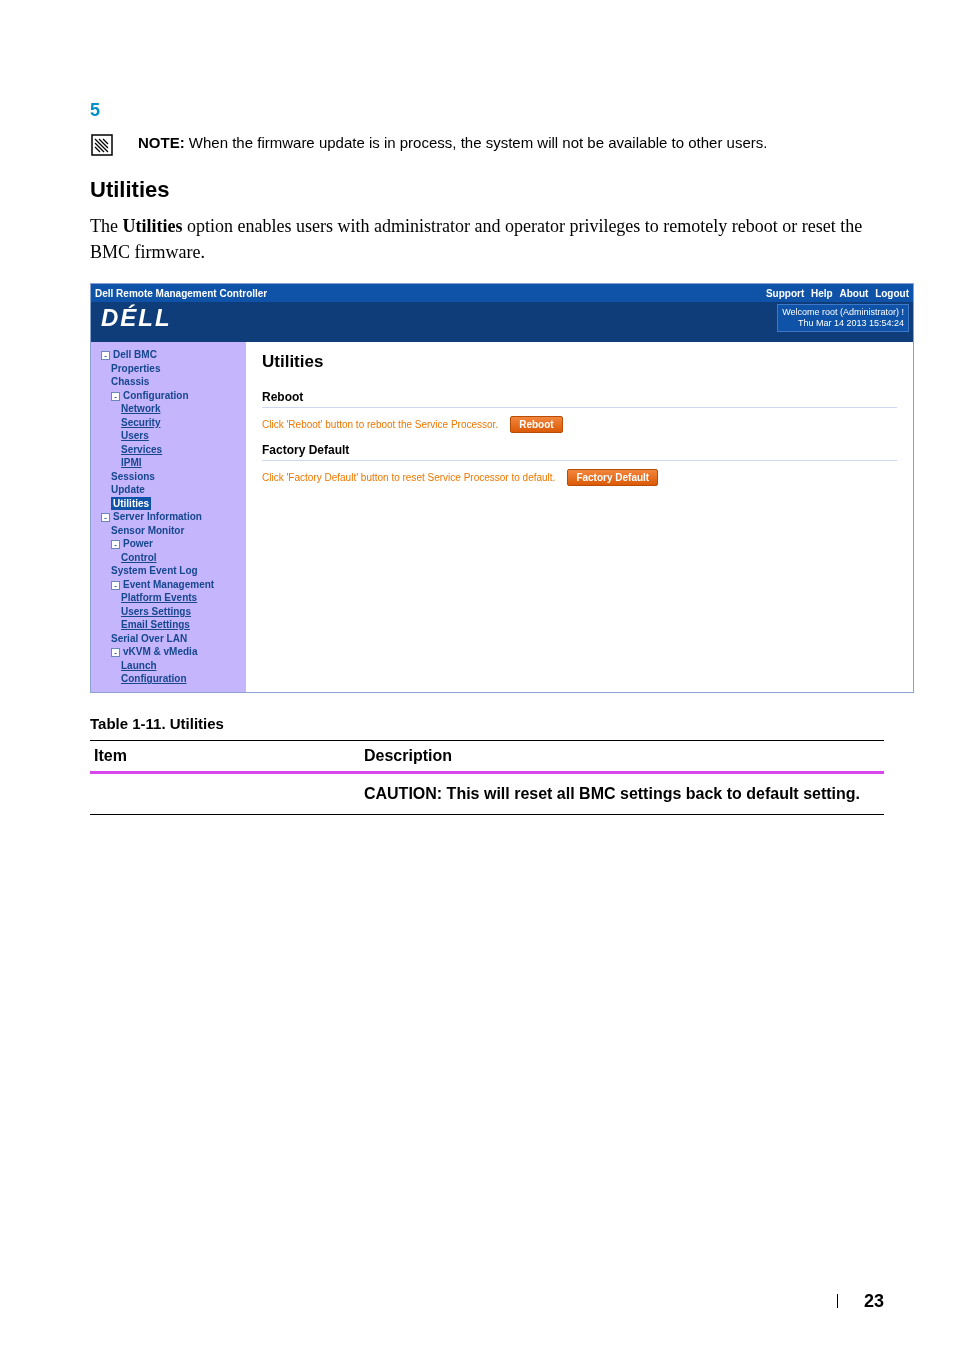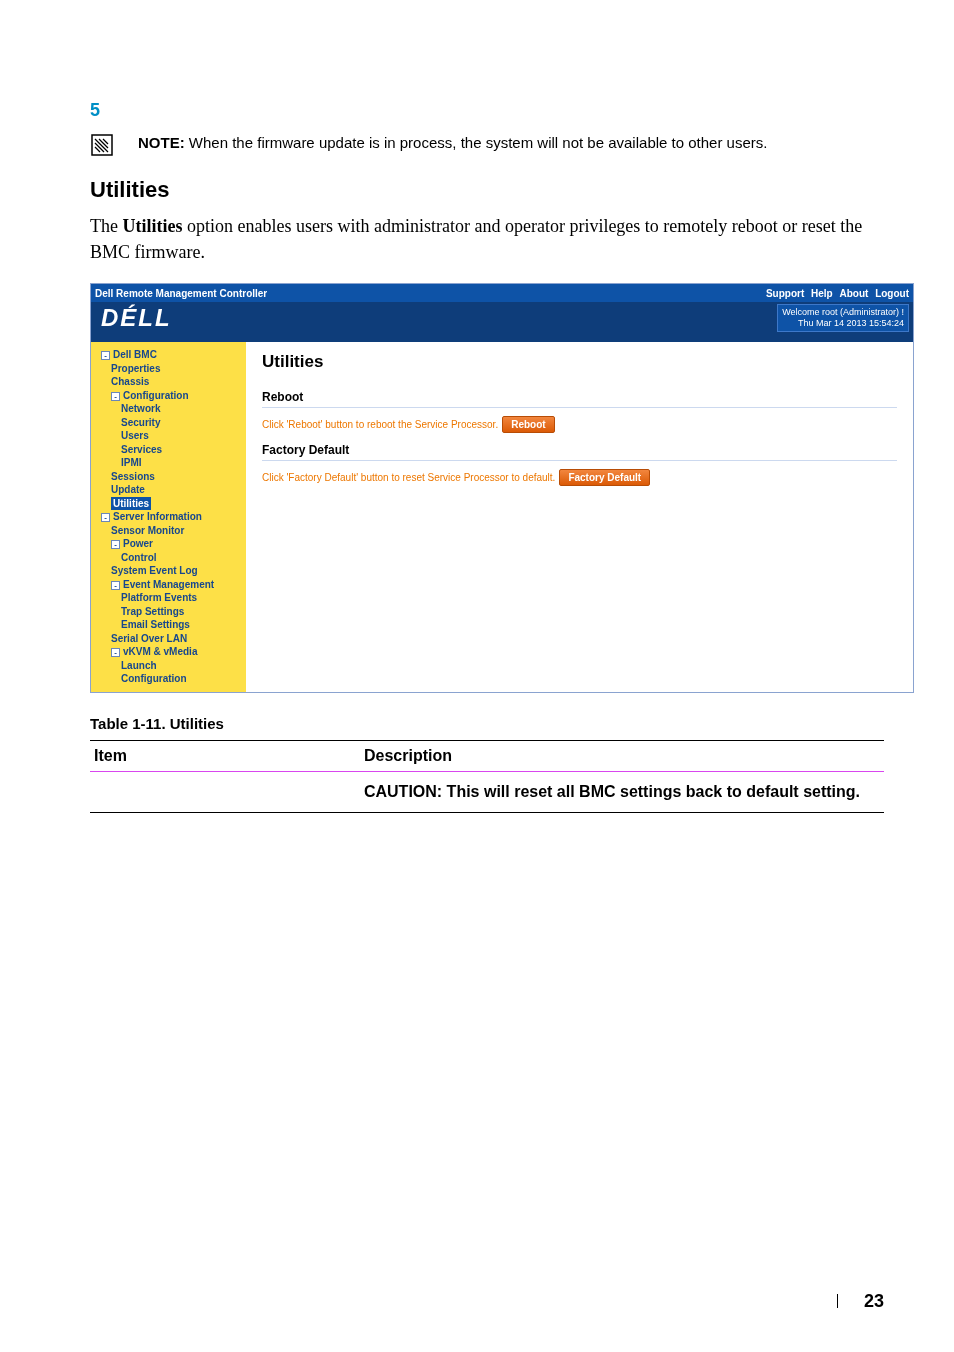--- a/index.html
+++ b/index.html
@@ -62,51 +62,51 @@
     border: 1px solid #3d78c9;
     color: #fff;
     font-size: 9px;
     padding: 2px 4px;
     line-height: 1.2;
     text-align: right;
   }
   .shot-body { display: flex; background: #fff; min-height: 230px; }
   .shot-nav {
     width: 155px;
-    background: #fde047;
+    background: #c4b5fd;
     padding: 6px 4px;
     font-size: 10px;
     font-weight: bold;
     color: #17478e;
     line-height: 1.35;
   }
   .shot-nav .l0 { padding-left: 6px; }
   .shot-nav .l1 { padding-left: 16px; }
-  .shot-nav .l2 { padding-left: 26px; }
+  .shot-nav .l2 { padding-left: 26px; text-decoration: underline; }
   .shot-nav .sel { background: #0e53a7; color: #fff; display: inline-block; padding: 0 2px; }
   .shot-nav .tbox { display:inline-block; width:9px; height:9px; border:1px solid #6a87b8; background:#fff; font-size:8px; line-height:7px; text-align:center; margin-right:3px; color:#17478e;}
   .shot-main { flex: 1; padding: 10px 16px; color: #17478e; }
   .shot-main h2 { font-size: 17px; font-weight: bold; margin-bottom: 18px; color: #000; }
   .shot-main .sect { font-size: 12px; font-weight: bold; margin: 10px 0 8px 0; color: #000; border-bottom:1px solid #ccd9ef; padding-bottom:3px;}
-  .shot-main .row { display: flex; align-items: center; gap: 4px; margin-bottom: 10px; }
+  .shot-main .row { display: flex; align-items: center; gap: 12px; margin-bottom: 10px; }
   .shot-main .txt { font-size: 10px; color: #ed7700; font-weight: normal; }
   .dell-btn {
     background: linear-gradient(#f2863e, #db5a06);
     color: #fff;
     border: 1px solid #b84c05;
     font-size: 10px;
     padding: 2px 8px;
     font-weight: bold;
     border-radius: 2px;
   }
 
   
   .tbl-cap { font-family: Arial, Helvetica, sans-serif; font-weight: bold; font-size: 15px; margin-bottom: 8px; }
   table.data { width: 100%; border-collapse: collapse; }
-  table.data th { font-family: Arial, Helvetica, sans-serif; font-weight: bold; font-size: 16px; text-align: left; border-top: 1px solid #000; border-bottom: 1px solid #d946ef; padding: 6px 4px; }
+  table.data th { font-family: Arial, Helvetica, sans-serif; font-weight: bold; font-size: 16px; text-align: left; border-top: 1px solid #000; border-bottom: 3px solid #d946ef; padding: 6px 4px; }
   table.data td { font-size: 17px; line-height: 1.45; padding: 8px 4px; border-bottom: 1px solid #000; vertical-align: top; }
   table.data tr.noborder td { border-bottom: none; }
   .caution { font-family: Arial, Helvetica, sans-serif; font-weight: bold; font-size: 16px; line-height:1.35;}
   .page-num { position: absolute; bottom: 40px; right: 70px; font-family: Arial, Helvetica, sans-serif; font-weight: bold; font-size: 18px; }
   .page-bar { display:inline-block; width:1px; height:14px; background:#000; margin-right:26px; vertical-align:-1px;}
 </style>
 </head>
 <body>
 
 <div class="step-row">
@@ -159,21 +159,21 @@
       <div class="l1">Sessions</div>
       <div class="l1">Update</div>
       <div class="l1"><span class="sel">Utilities</span></div>
       <div class="l0"><span class="tbox">-</span><span>Server Information</span></div>
       <div class="l1">Sensor Monitor</div>
       <div class="l1"><span class="tbox">-</span><span>Power</span></div>
       <div class="l2">Control</div>
       <div class="l1">System Event Log</div>
       <div class="l1"><span class="tbox">-</span><span>Event Management</span></div>
       <div class="l2">Platform Events</div>
-      <div class="l2">Trap Settings</div>
+      <div class="l2">Users Settings</div>
       <div class="l2">Email Settings</div>
       <div class="l1">Serial Over LAN</div>
       <div class="l1"><span class="tbox">-</span><span>vKVM &amp; vMedia</span></div>
       <div class="l2">Launch</div>
       <div class="l2">Configuration</div>
     </div>
     <div class="shot-main">
       <h2>Utilities</h2>
       <div class="sect">Reboot</div>
       <div class="row">

